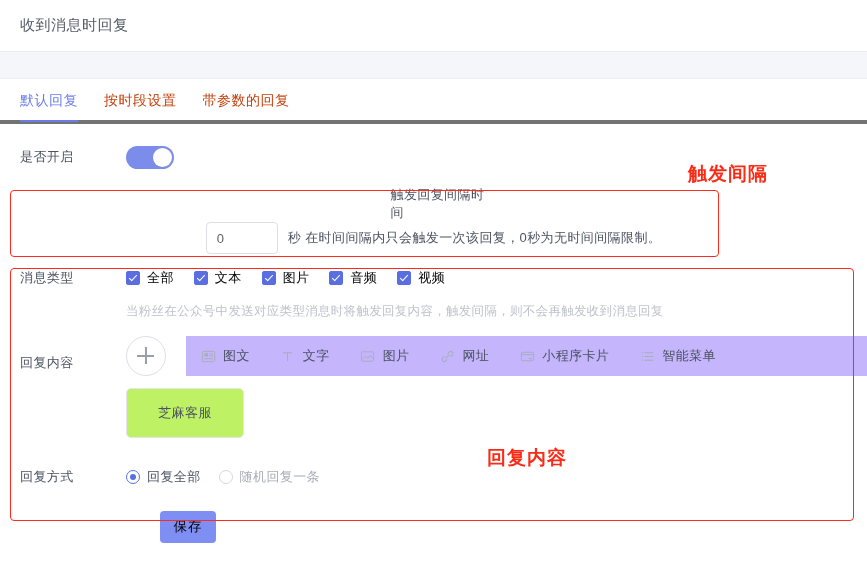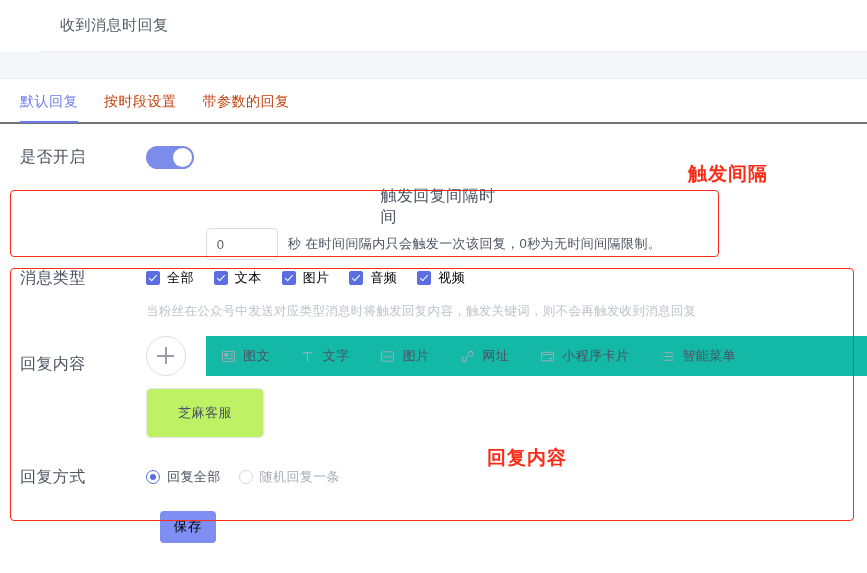--- a/index.html
+++ b/index.html
@@ -19,21 +19,20 @@
 
   
   .page-header {
     height: 52px;
     background: #ffffff;
     display: flex;
     align-items: center;
     padding-left: 20px;
     box-sizing: border-box;
     border-bottom: 1px solid #ebeef5;
-    margin-left: 40px;
   }
   .page-title {
     font-size: 15px;
     color: #555b66;
     letter-spacing: .5px;
   }
 
   
   .gray-band {
     height: 26px;
@@ -42,21 +41,21 @@
   }
 
   
   .tab-bar {
     height: 45px;
     background: #ffffff;
     display: flex;
     align-items: center;
     padding-left: 20px;
     box-sizing: border-box;
-    border-bottom: 2px solid #737373;
+    border-bottom: 4px solid #737373;
     position: relative;
   }
   .tab {
     font-size: 14px;
     color: #c2410c;
     margin-right: 26px;
     cursor: pointer;
     position: relative;
     height: 45px;
     line-height: 47px;
@@ -79,24 +78,24 @@
   .form-area {
     position: relative;
     padding-top: 16px;
   }
   .form-row {
     display: flex;
     align-items: center;
     min-height: 34px;
   }
   .form-label {
-    width: 146px;
+    width: 126px;
     padding-left: 20px;
     box-sizing: border-box;
-    font-size: 16px;
+    font-size: 13px;
     color: #4c5261;
     flex: none;
     letter-spacing: .4px;
   }
   .form-control {
     display: flex;
     align-items: center;
     flex: 1;
   }
 
@@ -250,21 +249,21 @@
     position: absolute;
     background: #9a9ea8;
   }
   .plus-btn::before { left: 10px; top: 18px; width: 17px; height: 1.6px; }
   .plus-btn::after  { left: 18px; top: 10px; width: 1.6px; height: 17px; }
 
   .type-toolbar {
     flex: 1;
     margin-left: 20px;
     height: 40px;
-    background: #14b8a6;
+    background: #c4b5fd;
     display: flex;
     align-items: center;
     padding-left: 14px;
     box-sizing: border-box;
   }
   .type-item {
     display: flex;
     align-items: center;
     margin-right: 30px;
     cursor: pointer;
@@ -422,21 +421,21 @@
       <label class="cb-item">
         <span class="cb-box"></span>
         <span class="cb-label">视频</span>
       </label>
     </div>
   </div>
 
   <div class="hint-row">
     <div class="form-label"></div>
     <div class="form-control">
-      <span class="hint-text">当粉丝在公众号中发送对应类型消息时将触发回复内容，触发关键词，则不会再触发收到消息回复</span>
+      <span class="hint-text">当粉丝在公众号中发送对应类型消息时将触发回复内容，触发间隔，则不会再触发收到消息回复</span>
     </div>
   </div>
 
   <div class="row-replycontent">
     <div class="form-label">回复内容</div>
     <div class="add-wrap">
       <div class="plus-btn"></div>
       <div class="type-toolbar">
 
         <div class="type-item">

